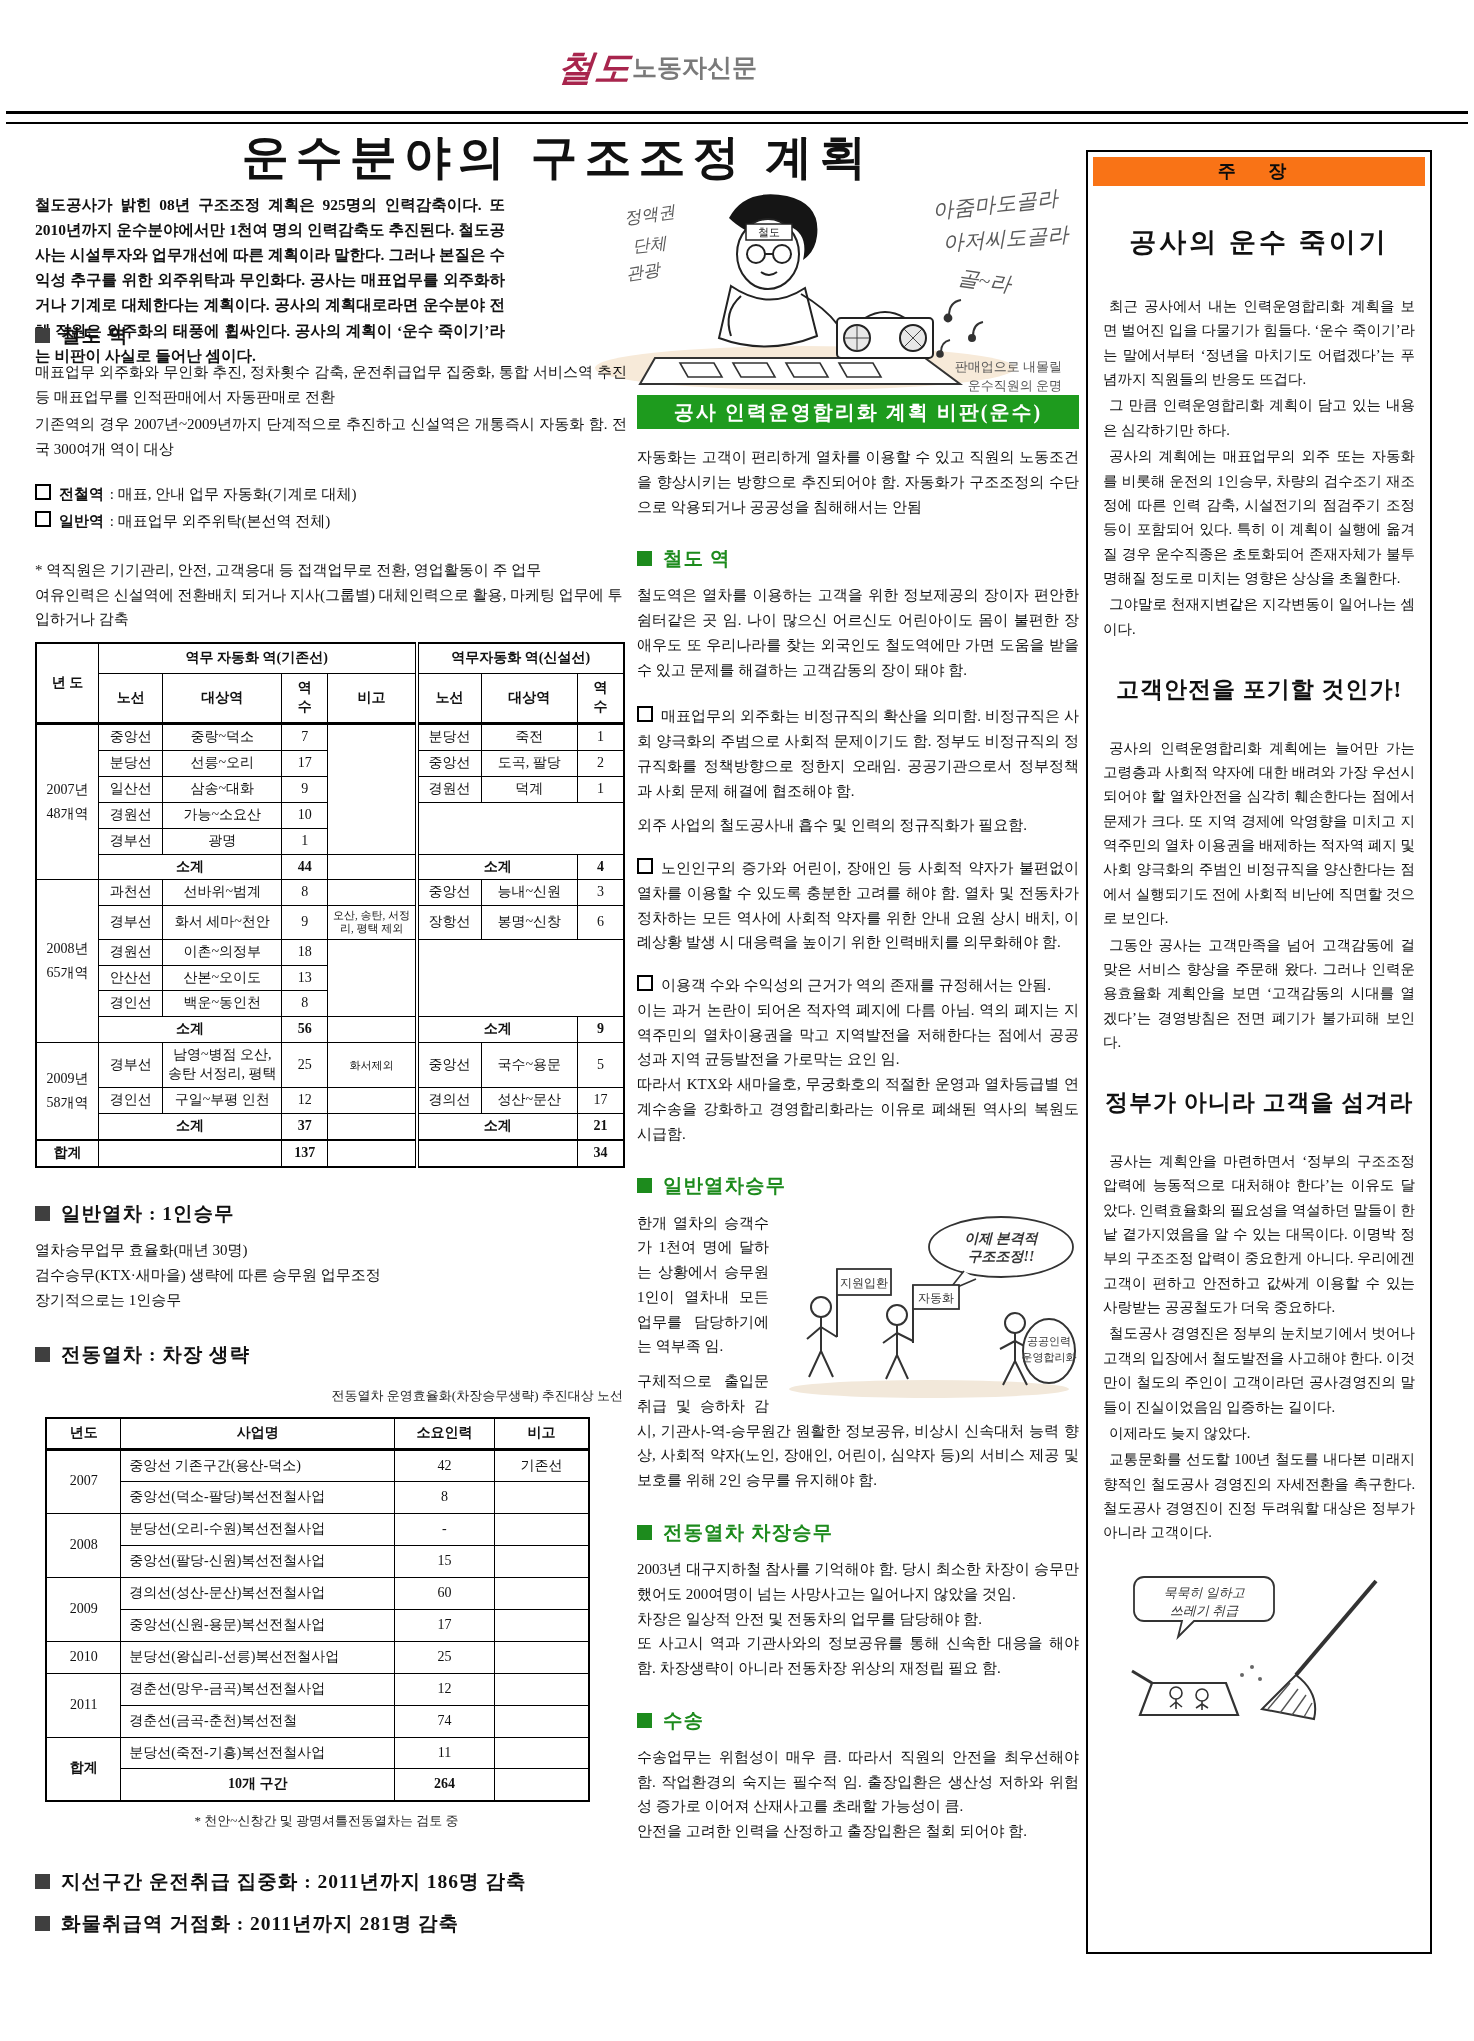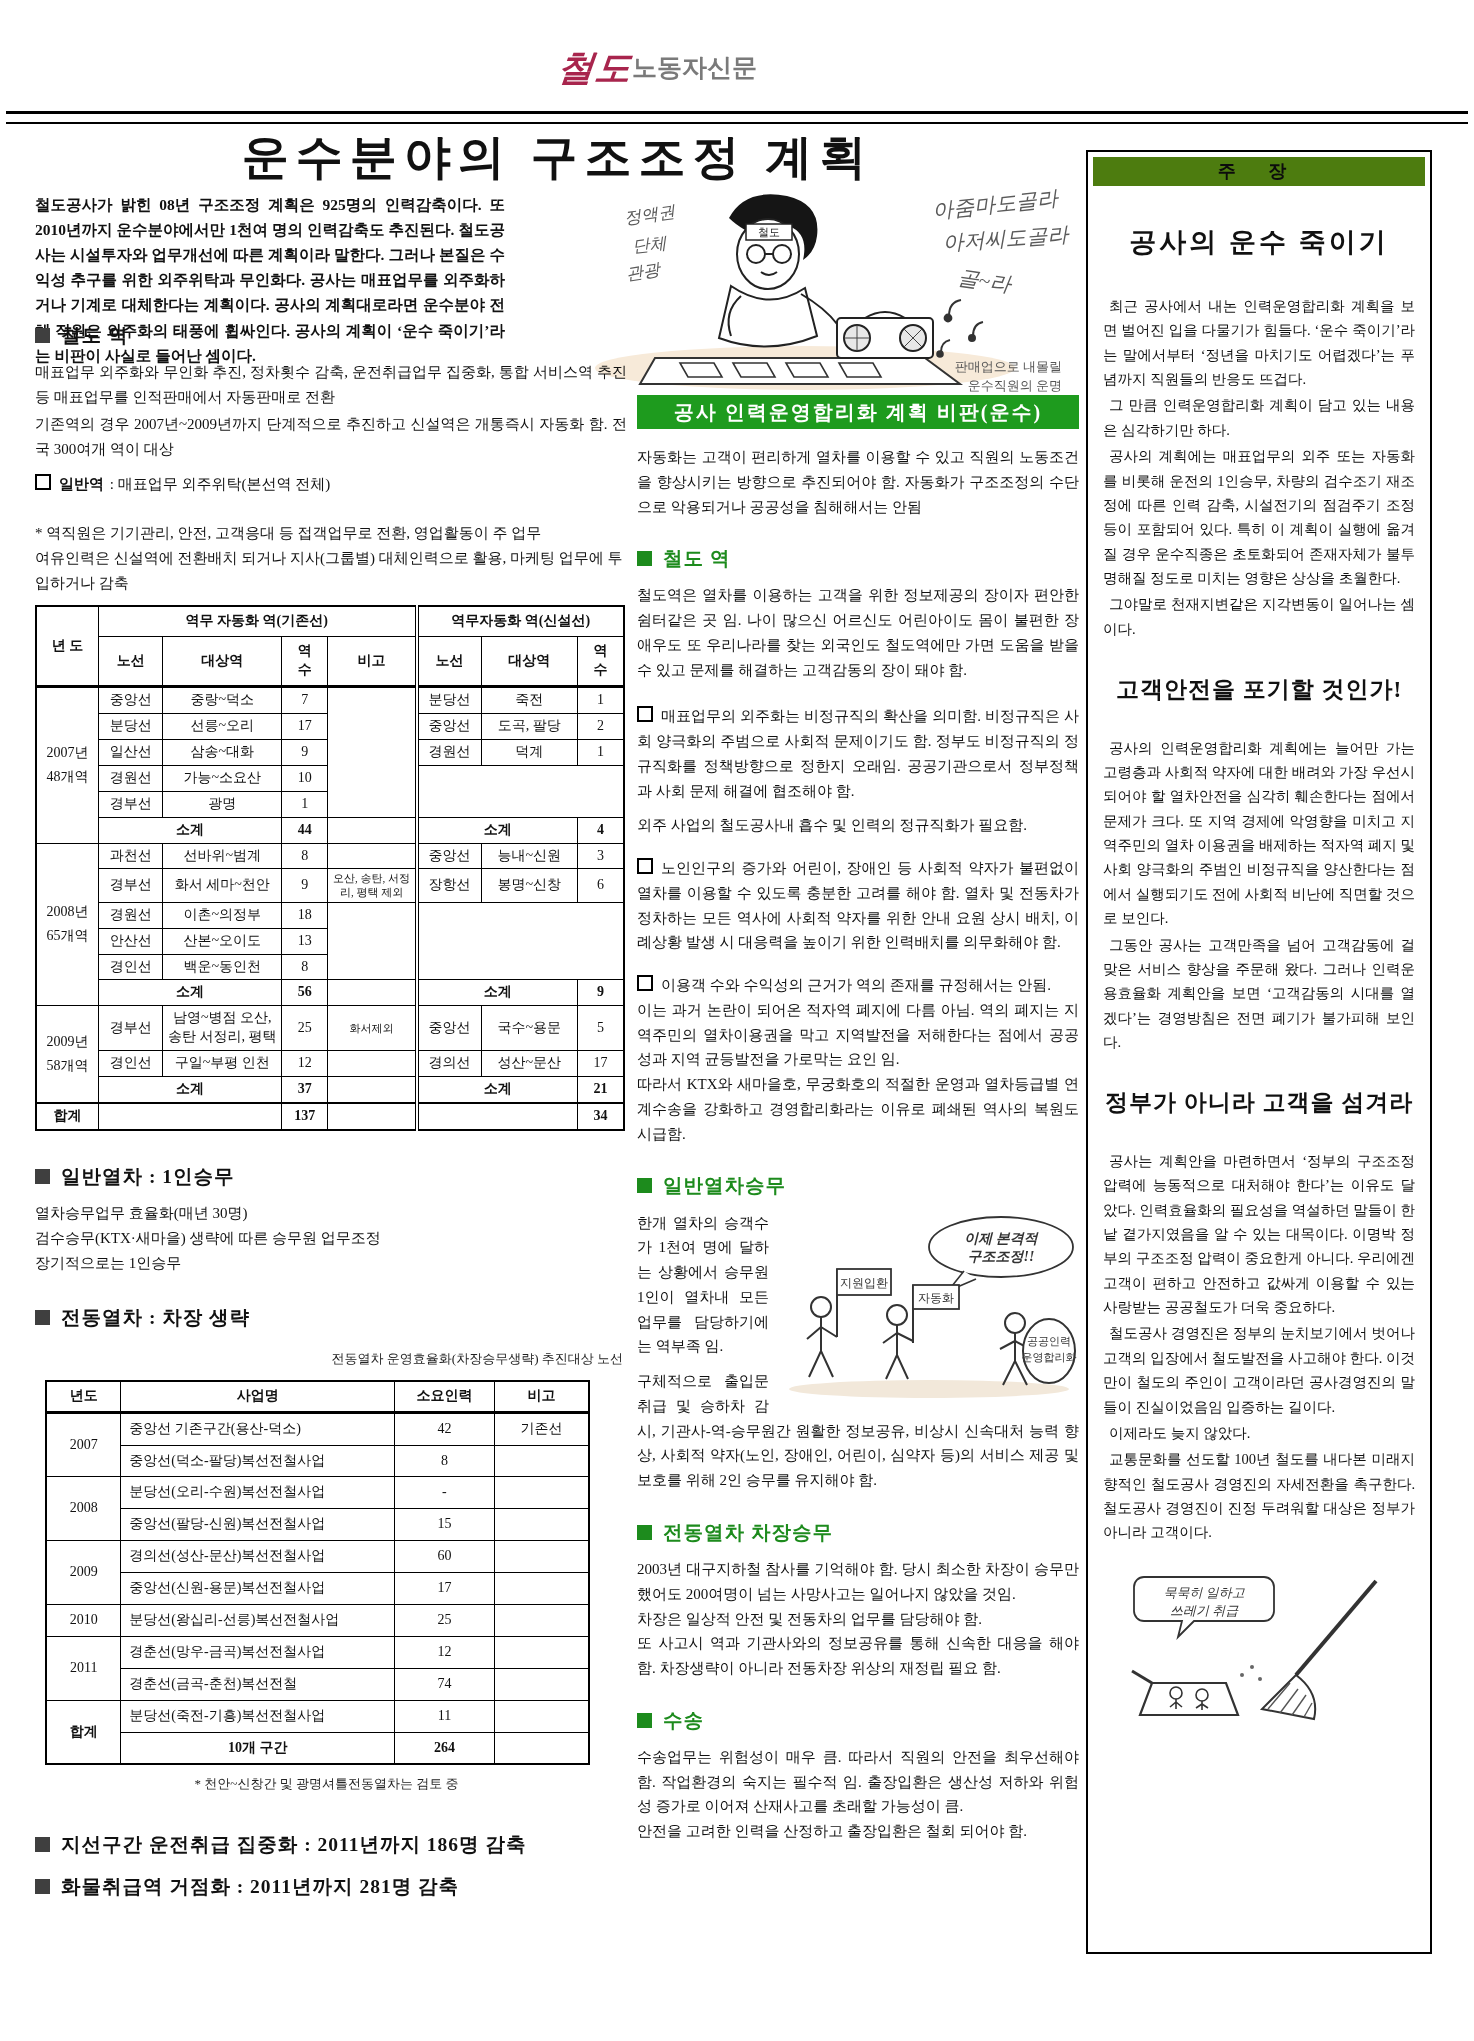--- a/index.html
+++ b/index.html
@@ -51,21 +51,21 @@
   .t2 td{padding:6px 5px;}
   .t2 td.lf{text-align:left;padding-left:8px;}
   .t2 .b{font-weight:bold;}
   .tbl-caption{text-align:right;font-size:13px;margin:14px 4px 0 0;color:#222;}
   .tbl-foot{width:545px;margin-left:19px;text-align:center;font-size:13px;margin-top:8px;color:#222;}
   .sub-lines{margin-top:4px;}
   
   .cartoon-right{float:right;width:300px;height:190px;margin:0 0 4px 10px;}
   
   #sidebar{left:1086px;top:150px;width:342px;height:1800px;border:2px solid #000;overflow:hidden;}
-  .sb-tab{margin:5px;height:29px;background:#4d7c0f;color:#0c0c0c;font-weight:bold;font-size:18px;
+  .sb-tab{margin:5px;height:29px;background:#f97316;color:#0c0c0c;font-weight:bold;font-size:18px;
           text-align:center;line-height:29px;letter-spacing:14px;}
   .sb-title{text-align:center;font-size:27px;font-weight:bold;letter-spacing:3px;margin:38px 0 34px 0;}
   .sb-body{padding:0 15px;font-size:14.5px;line-height:1.68;text-align:justify;}
   .sb-body p{margin:0 0 2px 0;text-indent:6px;}
   .sb-sub{text-align:center;font-weight:bold;font-size:23px;margin:30px 0 26px 0;letter-spacing:1px;}
   .sb-cartoon{text-align:center;margin-top:18px;}
 </style>
 </head>
 <body>
 
@@ -133,20 +133,21 @@
     <div>판매업으로 내몰릴</div>
     <div>운수직원의 운명</div>
   </div>
 </div>
 
 <div class="abs" id="left-col">
   <div class="h-sec first"><span class="sqm dark"></span><span>철도 역</span></div>
   <p style="margin-bottom:2px;text-align:justify;">매표업무 외주화와 무인화 추진, 정차횟수 감축, 운전취급업무 집중화, 통합 서비스역 추진 등 매표업무를 인적판매에서 자동판매로 전환</p>
   <p style="text-align:justify;">기존역의 경우 2007년~2009년까지 단계적으로 추진하고 신설역은 개통즉시 자동화 함. 전국 300여개 역이 대상</p>
 
+  <p class="blt" style="margin:20px 0 2px 0;"><span class="hsq"></span><b>전철역</b> <span>: 매표, 안내 업무 자동화(기계로 대체)</span></p>
   <p class="blt"><span class="hsq"></span><b>일반역</b> <span>: 매표업무 외주위탁(본선역 전체)</span></p>
 
   <div class="note-block">
     <p style="margin-bottom:0;">* 역직원은 기기관리, 안전, 고객응대 등 접객업무로 전환, 영업활동이 주 업무</p>
     <p>여유인력은 신설역에 전환배치 되거나 지사(그룹별) 대체인력으로 활용, 마케팅 업무에 투입하거나 감축</p>
   </div>
 
   <table class="tbl t1">
     <colgroup>
         <col style="width:62px">

